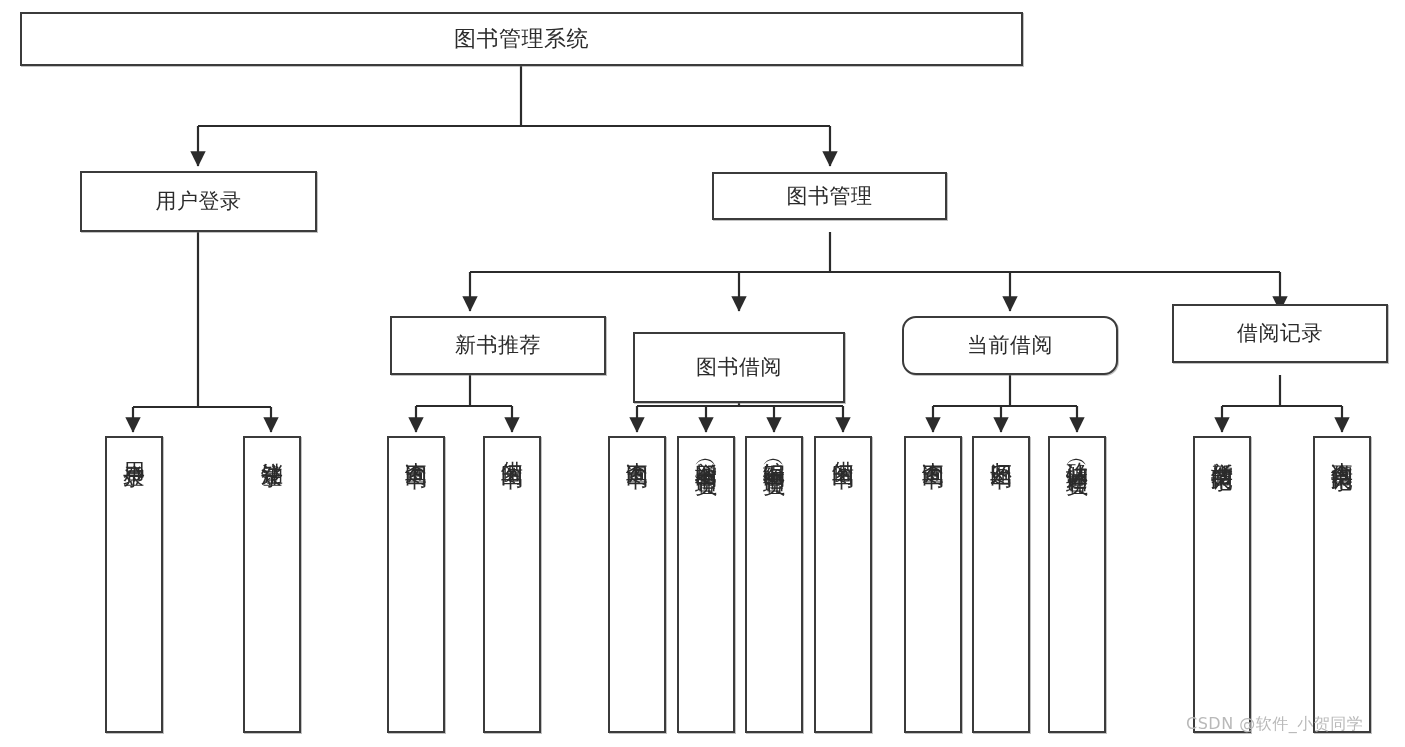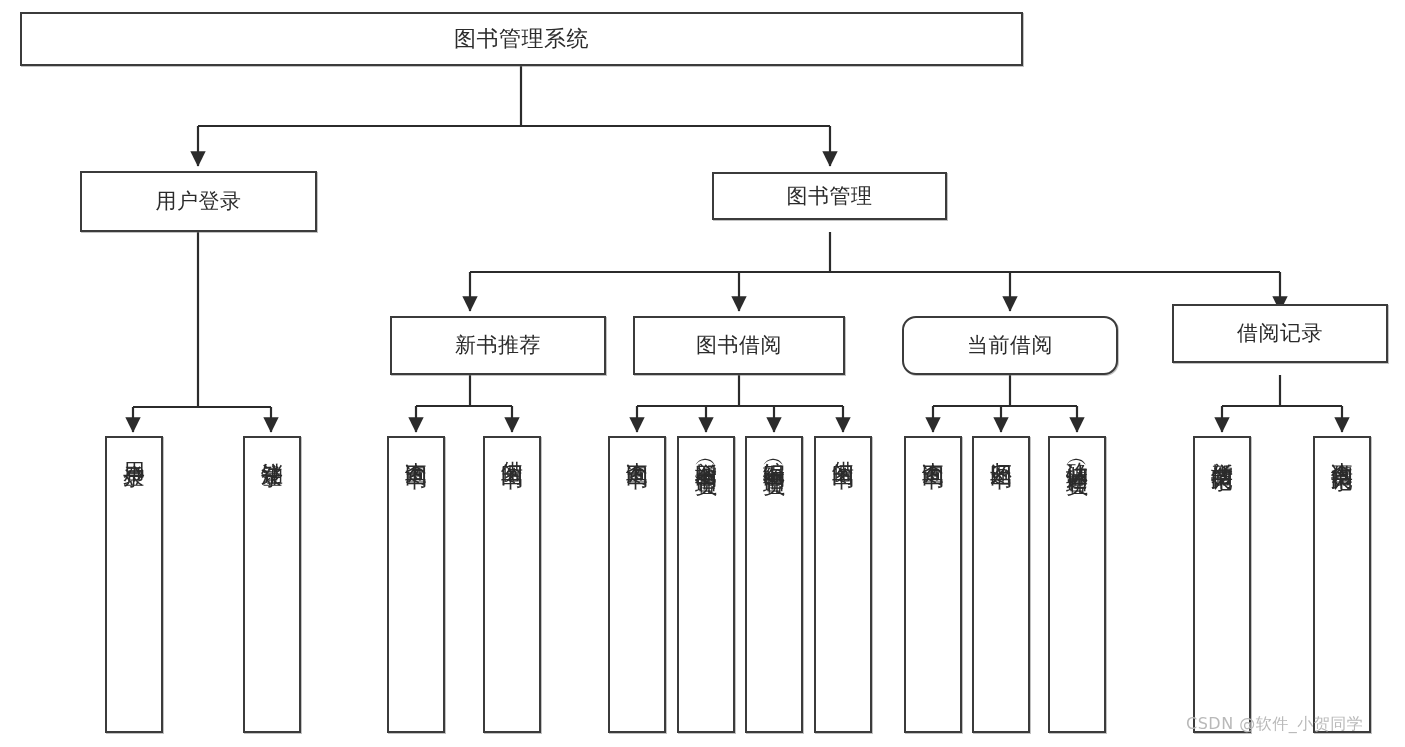--- a/index.html
+++ b/index.html
@@ -134,21 +134,21 @@
   <div class="node node-h" style="left:80px; top:171px; width:237px; height:61px;">
     <span class="label">用户登录</span>
   </div>
   <div class="node node-h" style="left:712px; top:172px; width:235px; height:48px;">
     <span class="label">图书管理</span>
   </div>
 
   <div class="node node-h" style="left:362px; top:316px; width:216px; height:59px;margin-left:28px;">
     <span class="label">新书推荐</span>
   </div>
-  <div class="node node-h" style="left:633px; top:316px; width:212px; height:59px;">
+  <div class="node node-h" style="left:633px; top:332px; width:212px; height:71px;">
     <span class="label">图书借阅</span>
   </div>
   <div class="node node-h" style="left:902px; top:316px; width:216px; height:59px;border-radius:14px;">
     <span class="label">当前借阅</span>
   </div>
   <div class="node node-h" style="left:1172px; top:304px; width:216px; height:59px;">
     <span class="label">借阅记录</span>
   </div>
 
   <div class="node node-v" style="left:105px; top:436px; width:58px; height:297px;">

